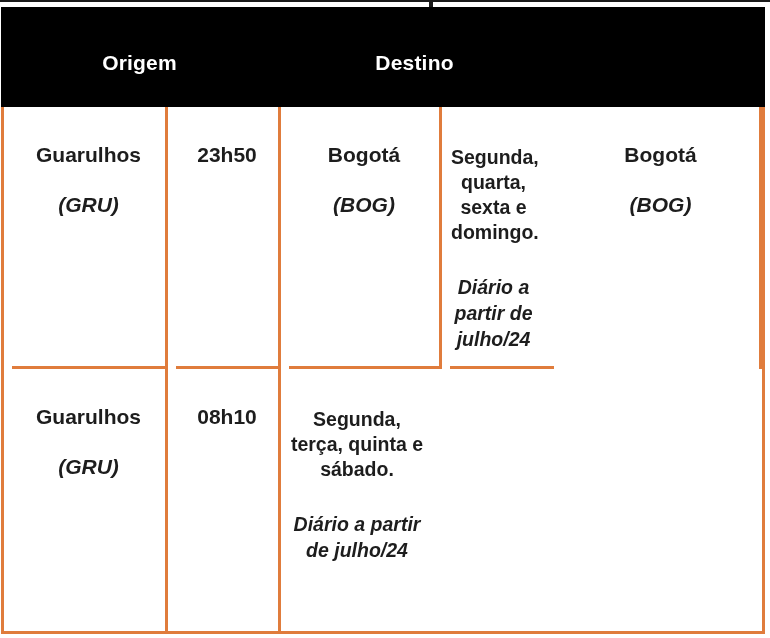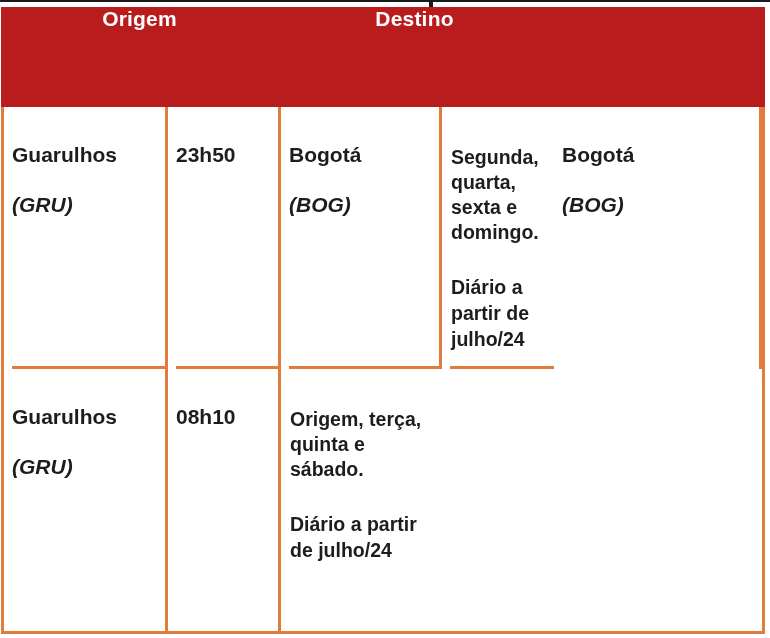--- a/index.html
+++ b/index.html
@@ -26,23 +26,23 @@
     left: 429px; top: 0;
     width: 4px; height: 8px;
     background: #1a1a1a;
   }
 
   
   .header {
     position: absolute;
     left: 1px; top: 7px;
     width: 764px; height: 112px;
-    background: #b91c1c;
+    background: #000000;
     display: flex;
-    align-items: flex-start;
+    align-items: center;
   }
   .header-seg {
     text-align: center;
     color: #ffffff;
     font-size: 21px;
     letter-spacing: 0.2px;
   }
   .seg-origin      { width: 277px; }
   .seg-destination { width: 273px; }
   .seg-frequency   { width: 214px; }
@@ -56,37 +56,39 @@
     border-left: 3px solid #e07c3c;
     border-right: 3px solid #e07c3c;
     border-bottom: 3px solid #e07c3c;
     display: grid;
     grid-template-columns: 164px 113px 161px 112px 1fr;
     grid-template-rows: 262px 1fr;
     background: #ffffff;
   }
   .cell {
     box-sizing: border-box;
+    text-align: center;
     font-size: 21px;
     padding-top: 36px;
     line-height: 24px;
     margin-left: 8px;
   }
   .br { border-right: 3px solid #e07c3c; }
   .bb { border-bottom: 3px solid #e07c3c; }
 
   .city-code { display: block; margin-top: 26px; font-style: italic; }
 
   .freq-cell {
     font-size: 19.5px;
     line-height: 25px;
     padding: 38px 18px 0 1px;
   }
   .freq-note {
     display: block;
+    font-style: italic;
     margin-top: 29px;
     line-height: 26px;
   }
 </style>
 </head>
 <body>
 
 <div class="canvas">
 
   <div class="top-line"></div>
@@ -120,18 +122,18 @@
       <span class="city-code">(BOG)</span>
     </div>
     <div class="cell br">
       <span>Guarulhos</span>
       <span class="city-code">(GRU)</span>
     </div>
     <div class="cell br">
       <span>08h10</span>
     </div>
     <div class="cell freq-cell">
-      <span>Origem, terça, quinta e sábado.</span>
+      <span>Segunda, terça, quinta e sábado.</span>
       <span class="freq-note">Diário a partir de julho/24</span>
     </div>
 
   </div>
 </div>
 
 </body></html>

